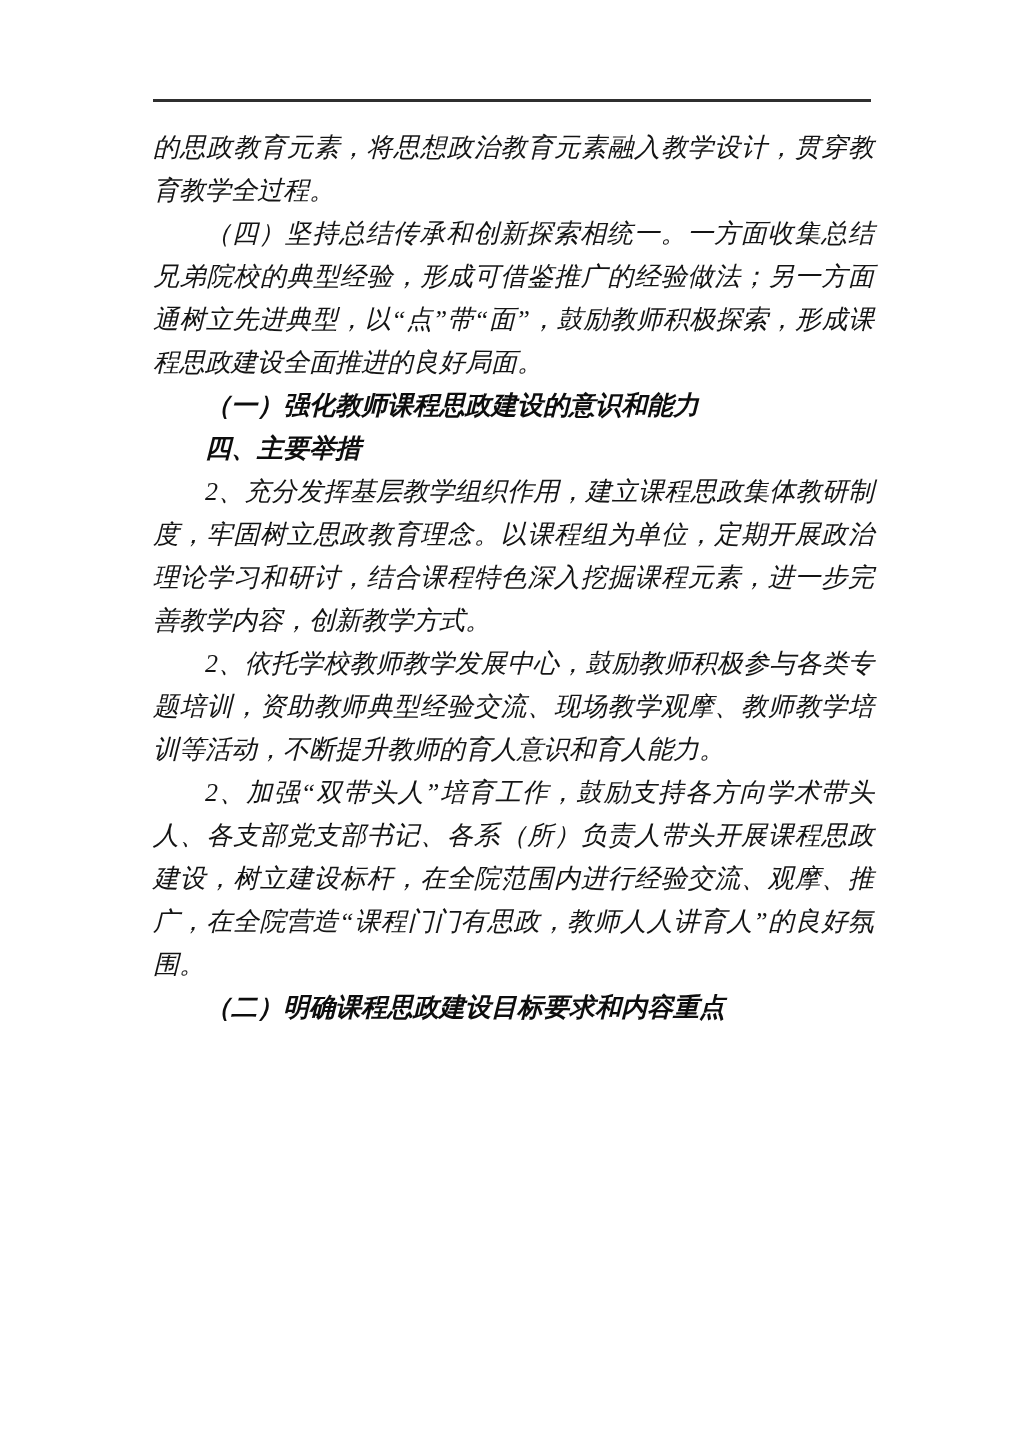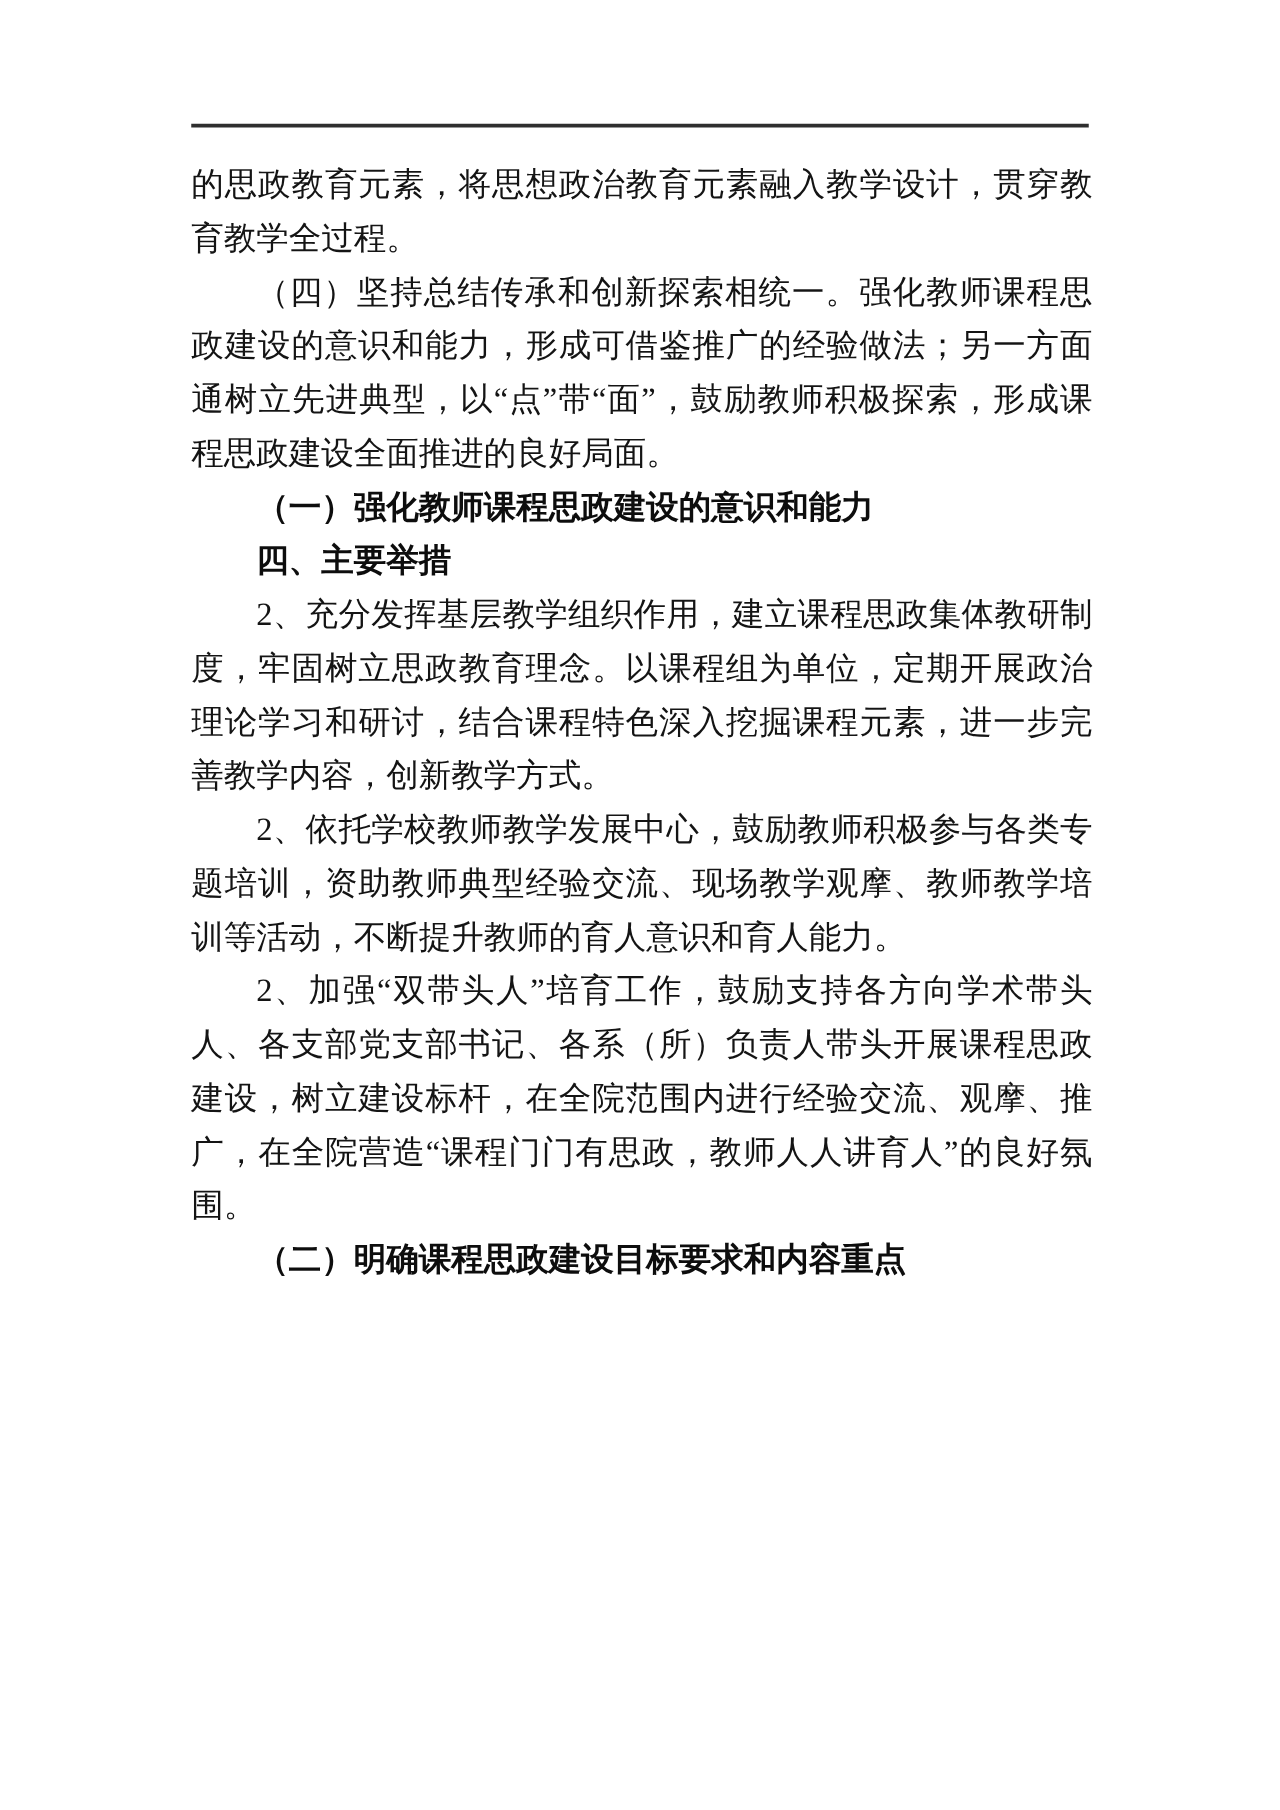--- a/index.html
+++ b/index.html
@@ -7,20 +7,21 @@
     padding: 0;
     background: #ffffff;
   }
   .page {
     position: relative;
     width: 1024px;
     height: 1448px;
     background: #ffffff;
     overflow: hidden;
     font-family: "Liberation Serif", "DejaVu Serif", serif;
+    font-style: italic;
   }
   .header-rule {
     position: absolute;
     left: 153px;
     top: 99px;
     width: 718px;
     height: 3px;
     background: #2f2f2f;
   }
   .body-text {
@@ -50,21 +51,21 @@
     color: #0d0d0d;
   }
 </style>
 </head>
 <body>
 
 <div class="page">
   <div class="header-rule"></div>
   <div class="body-text">
     <p class="cont">的思政教育元素，将思想政治教育元素融入教学设计，贯穿教育教学全过程。</p>
-    <p>（四）坚持总结传承和创新探索相统一。强化教师课程思政建设的意识和能力，形成可借鉴推广的经验做法；另一方面通树立先进典型，以“点”带“面”，鼓励教师积极探索，形成课程思政建设全面推进的良好局面。</p>
+    <p>（四）坚持总结传承和创新探索相统一。一方面收集总结兄弟院校的典型经验，形成可借鉴推广的经验做法；另一方面通树立先进典型，以“点”带“面”，鼓励教师积极探索，形成课程思政建设全面推进的良好局面。</p>
     <p class="heading">（一）强化教师课程思政建设的意识和能力</p>
     <p class="heading">四、主要举措</p>
     <p>2、充分发挥基层教学组织作用，建立课程思政集体教研制度，牢固树立思政教育理念。以课程组为单位，定期开展政治理论学习和研讨，结合课程特色深入挖掘课程元素，进一步完善教学内容，创新教学方式。</p>
     <p>2、依托学校教师教学发展中心，鼓励教师积极参与各类专题培训，资助教师典型经验交流、现场教学观摩、教师教学培训等活动，不断提升教师的育人意识和育人能力。</p>
     <p>2、加强“双带头人”培育工作，鼓励支持各方向学术带头人、各支部党支部书记、各系（所）负责人带头开展课程思政建设，树立建设标杆，在全院范围内进行经验交流、观摩、推广，在全院营造“课程门门有思政，教师人人讲育人”的良好氛围。</p>
     <p class="heading">（二）明确课程思政建设目标要求和内容重点</p>
   </div>
 </div>
 
 </body></html>

